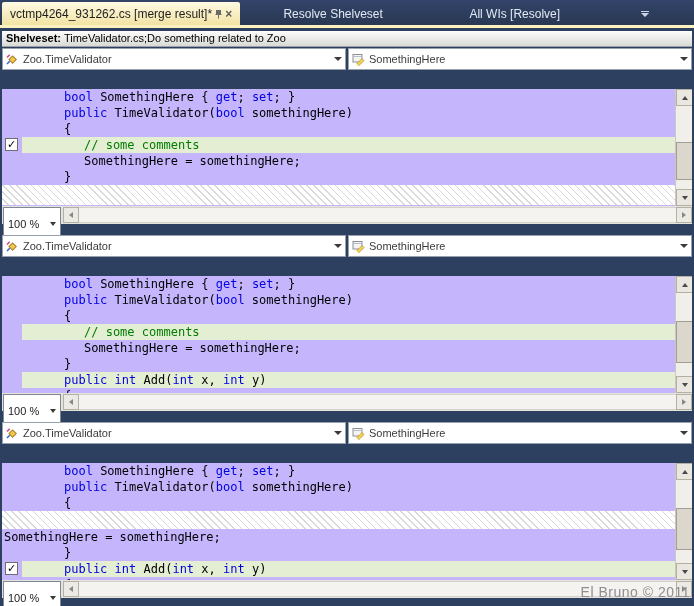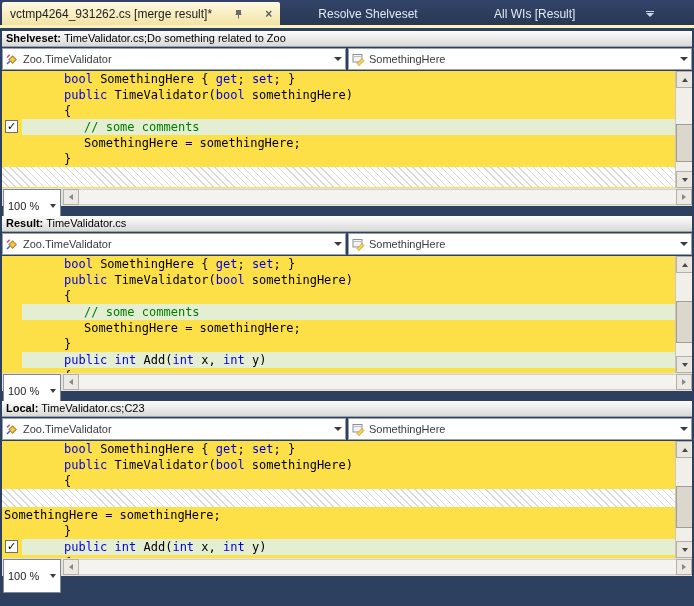--- a/index.html
+++ b/index.html
@@ -4,21 +4,21 @@
 <style>
   * { margin:0; padding:0; box-sizing:border-box; }
   html,body { background:#1c2740; }
   body { font-family:"Liberation Sans", sans-serif; }
 
   .window { position:relative; width:694px; height:606px; background:#2E4060; overflow:hidden; }
 
   
   .tab-bar { height:25px; display:flex; align-items:stretch; padding:2px 0 0 2px;
              background:linear-gradient(#33446A,#283752); }
-  .tab-active { display:flex; align-items:center; gap:22px; padding:4px 8px;
+  .tab-active { display:flex; align-items:center; gap:2px; padding:4px 8px;
                 background:linear-gradient(#FFFAE3,#F2E3A4); border-radius:2px 2px 0 0;
                 color:#1e1e1e; font-size:12px; }
   .pin svg { display:block; }
   .close { color:#5a5a5a; font-size:12px; font-weight:bold; line-height:10px; cursor:default; }
   .tabs-rest { flex:1; display:flex; align-items:center; justify-content:space-around; }
   .tab-inactive { color:#E3E9F3; font-size:12px; padding:0 6px; }
   .tab-chevron { display:flex; flex-direction:column; align-items:center; gap:1px; margin-right:8px; }
   .chev-bar { width:8px; height:1px; background:#CBD4E4; }
   .tri-down.chev { border-top-color:#CBD4E4; }
   .cream-strip { height:3px; background:#FBF2C0; }
@@ -26,30 +26,30 @@
   
   .changes-bar { height:19px; margin:0 2px; background:linear-gradient(#FBFBFA,#ECEBE8);
                  font-size:12px; color:#1a1a1a; line-height:19px; padding-left:6px; }
 
   
   #panes { display:flex; flex-direction:column; gap:10px; margin:3px 2px 0 2px;justify-content:space-between; }
   .pane-header { height:16px; background:linear-gradient(#FDFDFC,#D9DAD6);
                  font-size:11px; color:#000; padding:1px 4px; line-height:13px;
                  border-bottom:1px solid #9aa1ab; }
   .pane-header b { font-weight:bold; }
-  .nav-row { display:flex; gap:2px; padding:1px 0 2px 0; height:24px; }
+  .nav-row { display:flex; gap:2px; padding:1px 0 2px 0; height:42px; }
   .combo { flex:1; height:22px; background:#fff; border:1px solid #98A1AE;
            display:flex; align-items:center; gap:3px; padding-left:3px;
            font-size:11px; color:#3b3b3b; overflow:hidden; }
   .combo-icon { display:flex; width:14px; }
   .combo-icon svg { display:block; }
   .combo-arrow { margin-left:auto; width:15px; align-self:stretch; display:flex;
                  align-items:center; justify-content:center; }
 
-  .code-area { position:relative; height:117px; background:#fde047; overflow:hidden; }
+  .code-area { position:relative; height:117px; background:#c4b5fd; overflow:hidden; }
   .code-lines { position:absolute; left:0; top:0; right:17px; }
   .code-row { position:relative; height:16px; line-height:16px; white-space:pre;
               font-family:"DejaVu Sans Mono", monospace; font-size:12px; color:#000; }
   .code-row.hl { background:linear-gradient(#E4EED3,#E4EED3) 20px 0 / calc(100% - 20px) 100% no-repeat; }
   .checkbox { position:absolute; left:3px; top:1px; width:13px; height:13px;
               background:#fff; border:1px solid #6e6e6e; font-size:11px; line-height:11px;
               text-align:center; color:#000; font-family:"DejaVu Sans", sans-serif; }
   .hatch { width:100%; background:repeating-linear-gradient(45deg,#ffffff 0px,#ffffff 4px,#d9d9d9 4px,#d9d9d9 5px); }
 
   
@@ -94,21 +94,21 @@
       <span class="pin">
         <svg width="9" height="10" viewBox="0 0 9 10">
             <path d="M2 1 h5 v4 l1 1 H1 l1 -1 z" fill="#6b6b6b"></path>
             <rect x="4" y="6" width="1" height="3.5" fill="#6b6b6b"></rect>
           </svg>
       </span>
       <span class="close">×</span>
     </div>
     <div class="tabs-rest">
       <span class="tab-inactive">Resolve Shelveset</span>
-      <span class="tab-inactive">All WIs [Result]</span>
+      <span class="tab-inactive">All WIs [Resolve]</span>
       <span class="tab-chevron">
         <span class="chev-bar"></span>
         <span class="tri-down chev"></span>
       </span>
     </div>
   </div>
   <div class="cream-strip"></div>
   <div id="panes">
       <div class="pane">
         <div class="pane-header"><b>Shelveset:</b><span> TimeValidator.cs;Do something related to Zoo</span></div>
@@ -168,21 +168,20 @@
           <div class="h-btn">
             <span class="tri-left-sm"></span>
           </div>
           <div class="h-track"></div>
           <div class="h-btn">
             <span class="tri-right-sm"></span>
           </div>
         </div>
       </div>
       <div class="pane">
-        <div class="pane-header"><b>Result:</b><span> TimeValidator.cs</span></div>
         <div class="nav-row">
           <div class="combo">
             <span class="combo-icon">
               <svg width="13" height="13" viewBox="0 0 13 13">
                 <rect x="4" y="4" width="5.2" height="5.2" fill="#F2C74B" stroke="#A8832A" transform="rotate(45 6.6 6.6)"></rect>
                 <path d="M1 4.5 L3.7 1.8" stroke="#D2427E" stroke-width="1.5" fill="none"></path>
                 <path d="M1 11 L3.7 8.3" stroke="#3C62C8" stroke-width="1.5" fill="none"></path>
               </svg>
             </span>
             <span class="combo-text">Zoo.TimeValidator</span>
@@ -233,21 +232,20 @@
           <div class="h-btn">
             <span class="tri-left-sm"></span>
           </div>
           <div class="h-track"></div>
           <div class="h-btn">
             <span class="tri-right-sm"></span>
           </div>
         </div>
       </div>
       <div class="pane">
-        <div class="pane-header"><b>Local:</b><span> TimeValidator.cs;C23</span></div>
         <div class="nav-row">
           <div class="combo">
             <span class="combo-icon">
               <svg width="13" height="13" viewBox="0 0 13 13">
                 <rect x="4" y="4" width="5.2" height="5.2" fill="#F2C74B" stroke="#A8832A" transform="rotate(45 6.6 6.6)"></rect>
                 <path d="M1 4.5 L3.7 1.8" stroke="#D2427E" stroke-width="1.5" fill="none"></path>
                 <path d="M1 11 L3.7 8.3" stroke="#3C62C8" stroke-width="1.5" fill="none"></path>
               </svg>
             </span>
             <span class="combo-text">Zoo.TimeValidator</span>
@@ -298,13 +296,14 @@
           <div class="h-btn">
             <span class="tri-left-sm"></span>
           </div>
           <div class="h-track"></div>
           <div class="h-btn">
             <span class="tri-right-sm"></span>
           </div>
         </div>
       </div>
     </div>
+  <div class="watermark">El Bruno © 2011</div>
 </div>
 
 </body></html>

